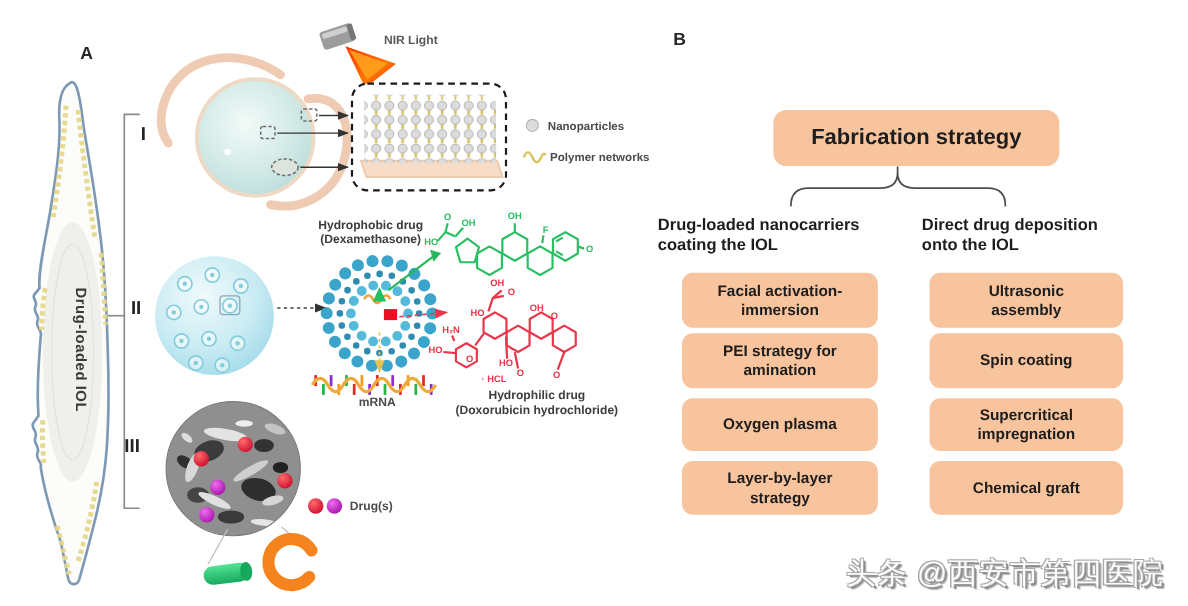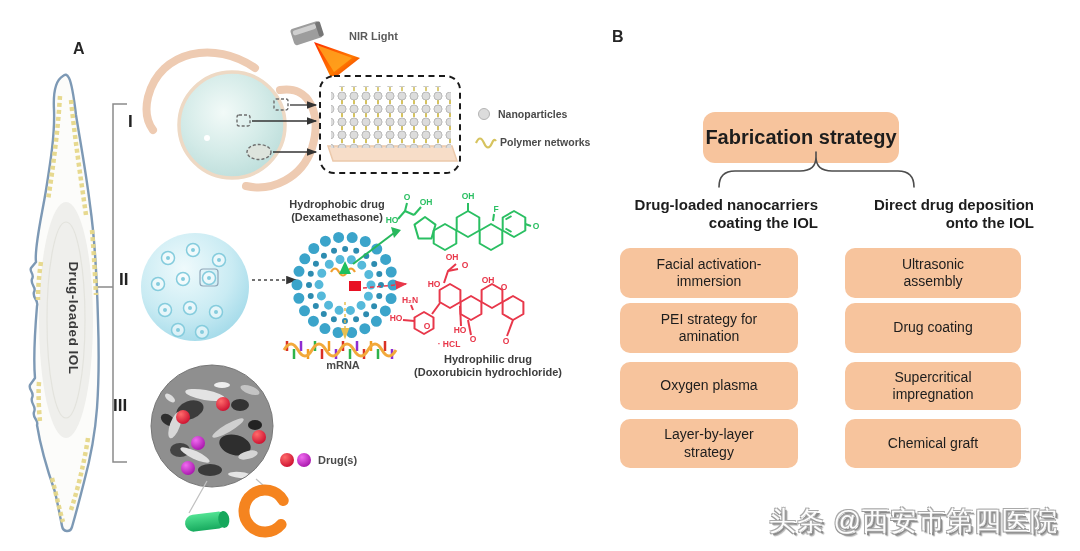--- a/index.html
+++ b/index.html
@@ -5,34 +5,34 @@
   html,body{margin:0;padding:0;background:#ffffff;}
   #stage{
     position:relative;width:1080px;height:551px;background:#ffffff;overflow:hidden;
     font-family:"Liberation Sans","DejaVu Sans",sans-serif;
   }
   svg text{font-family:"Liberation Sans","DejaVu Sans",sans-serif;}
   .abs{position:absolute;}
   
   .panel-label{position:absolute;font-size:16px;font-weight:700;color:#262626;}
   .fab-title{
-    position:absolute;left:703px;top:100px;width:196px;height:51px;
+    position:absolute;left:703px;top:100px;width:260px;height:51px;
     background:#f7c49d;border-radius:12px;display:flex;align-items:center;justify-content:center;
-    font-size:20px;font-weight:700;color:#1d1d1d;margin-top:12px;
+    font-size:20px;font-weight:700;color:#1d1d1d;
   }
   .col-header{
-    position:absolute;top:196px;text-align:right;font-size:15px;font-weight:700;
+    position:absolute;top:196px;text-align:left;font-size:15px;font-weight:700;
     color:#1d1d1d;line-height:1.22;white-space:pre-line;
   }
   .h-left{left:598px;width:220px;}
   .h-right{left:838px;width:196px;}
   .pbox{
     position:absolute;background:#f7c49d;border-radius:10px;
     display:flex;align-items:center;justify-content:center;text-align:center;
-    font-size:14px;font-weight:400;color:#1d1d1d;line-height:1.25;white-space:pre-line;
+    font-size:14px;font-weight:700;color:#1d1d1d;line-height:1.25;white-space:pre-line;
   }
   .colL{left:620px;width:178px;}
   .colR{left:845px;width:176px;}
   .r1{top:248px;height:50px;}
   .r2{top:303px;height:50px;}
   .r3{top:362px;height:48px;}
   .r4{top:419px;height:49px;}
   .watermark{
     position:absolute;right:22px;top:503px;font-size:27px;font-weight:400;color:#fdfdfd;
     letter-spacing:1px;
@@ -360,19 +360,19 @@
   <div class="pbox colL r1">Facial activation-
 immersion</div>
   <div class="pbox colL r2">PEI strategy for
 amination</div>
   <div class="pbox colL r3">Oxygen plasma</div>
   <div class="pbox colL r4">Layer-by-layer
 strategy</div>
 
   <div class="pbox colR r1">Ultrasonic
 assembly</div>
-  <div class="pbox colR r2">Drug coating</div>
+  <div class="pbox colR r2">Spin coating</div>
   <div class="pbox colR r4">Chemical graft</div>
   <div class="pbox colR r3">Supercritical
 impregnation</div>
 
   <div class="watermark">头条 @西安市第四医院</div>
 </div>
 
 </body></html>

